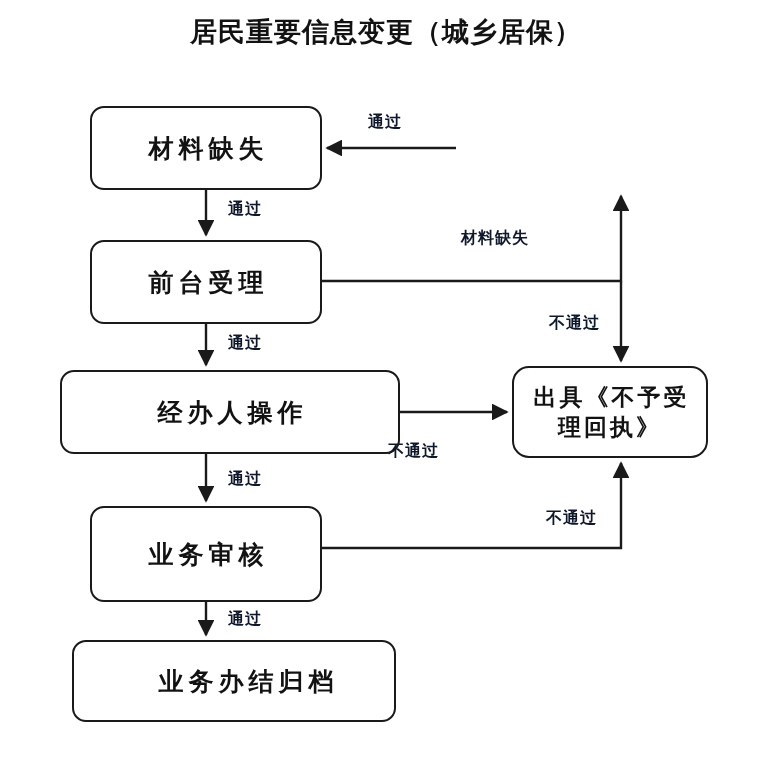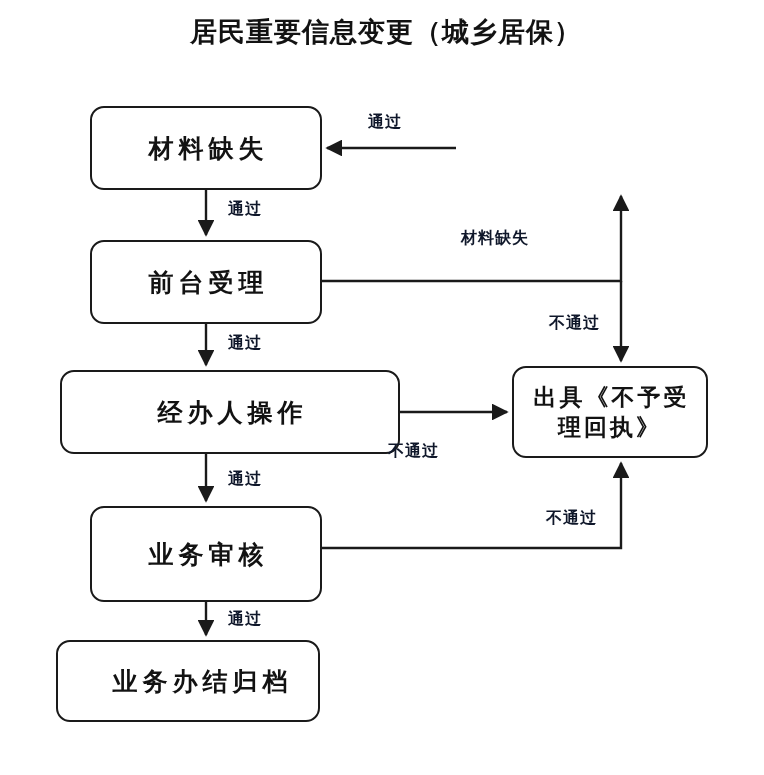--- a/index.html
+++ b/index.html
@@ -110,30 +110,30 @@
 
 
   <div class="node" style="left:90px; top:240px; width:232px; height:84px;">
     <span class="node-text">前台受理</span>
   </div>
 
   <div class="node" style="left:60px; top:370px; width:340px; height:84px;">
     <span class="node-text">经办人操作</span>
   </div>
 
-  <div class="node" style="left:512px; top:366px; width:196px; height:92px; font-size:23px; letter-spacing:3px; text-indent:3px;">
+  <div class="node" style="left:512px; top:366px; width:196px; height:92px; font-size:23px; letter-spacing:3px; text-indent:3px;border-radius:17px;">
     <span class="node-text">出具《不予受
 理回执》</span>
   </div>
 
   <div class="node" style="left:90px; top:506px; width:232px; height:96px;">
     <span class="node-text">业务审核</span>
   </div>
 
-  <div class="node" style="left:56px; top:640px; width:264px; height:82px;padding-left:24px;">
+  <div class="node" style="left:72px; top:640px; width:324px; height:82px;padding-left:24px;">
     <span class="node-text">业务办结归档</span>
   </div>
 
   <div class="edge-label" style="left:368px; top:112px;">通过</div>
   <div class="edge-label" style="left:228px; top:199px;">通过</div>
   <div class="edge-label" style="left:461px; top:228px;">材料缺失</div>
   <div class="edge-label" style="left:549px; top:313px;">不通过</div>
   <div class="edge-label" style="left:228px; top:333px;">通过</div>
   <div class="edge-label" style="left:388px; top:441px;">不通过</div>
   <div class="edge-label" style="left:228px; top:469px;">通过</div>

